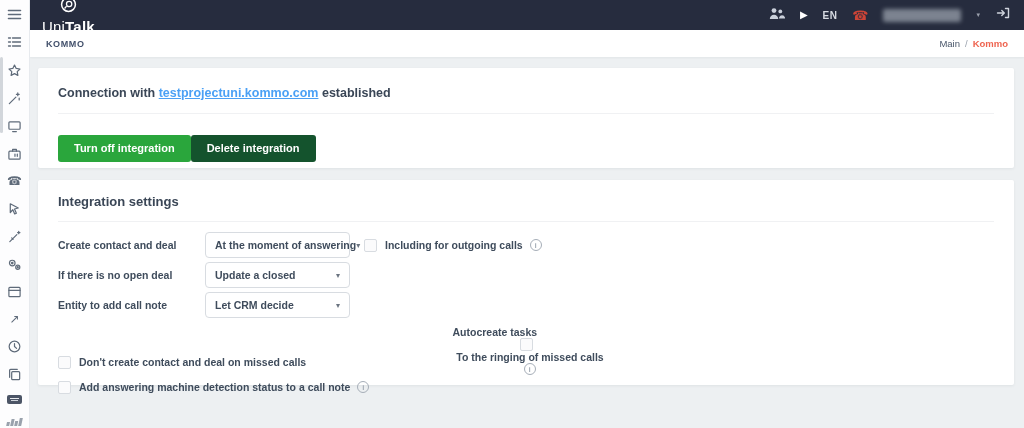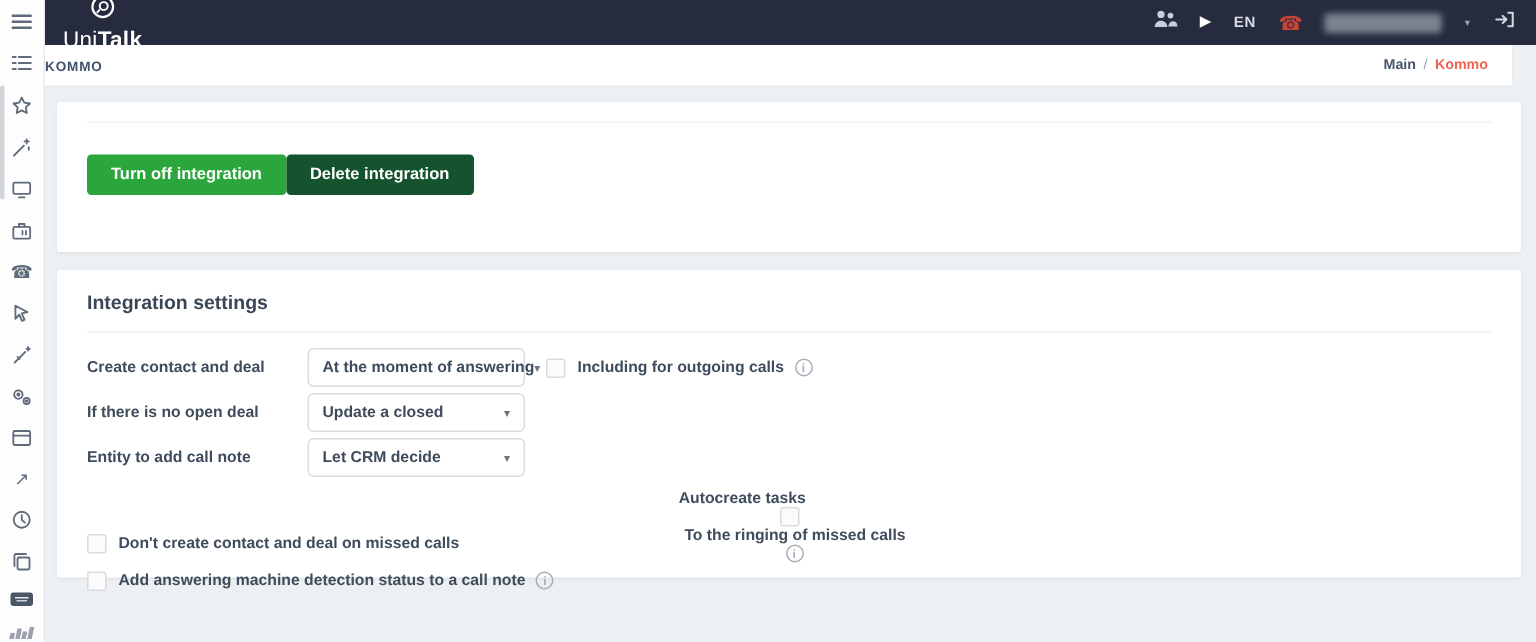--- a/index.html
+++ b/index.html
@@ -41,27 +41,27 @@
   .top-right .tglyph { color:#ffffff; font-size:10px; line-height:1; cursor:pointer; }
   .lang { color:#d7dbe2; font-size:10px; font-weight:700; letter-spacing:.4px; cursor:pointer; }
   .phone-red { color:#cc4437; font-size:13px; line-height:1; cursor:pointer; }
   .blurred-number { width:78px; height:13px; background:#7c8390; border-radius:2px; filter:blur(2px); cursor:pointer; }
   .caret-small { color:#9aa0ac; font-size:7px; cursor:pointer; }
   .exit-icn svg { stroke:#cfd4dd; fill:none; stroke-width:1.4; stroke-linecap:round; stroke-linejoin:round; }
   .users-icn svg { fill:#c9cfda; }
 
   
   .titlebar {
-    position:absolute; left:14px; top:30px; width:994px; height:27px; background:#fff;
+    position:absolute; left:30px; top:30px; width:994px; height:27px; background:#fff;
     display:flex; align-items:center; justify-content:space-between; padding:0 16px;
     box-shadow:0 1px 2px rgba(20,30,40,.05); z-index:3;
   }
   .page-title { font-size:9px; font-weight:800; color:#42506b; letter-spacing:.6px; }
   .breadcrumb { font-size:9.5px; display:flex; gap:5px; align-items:center; }
-  .bc-main { color:#4a576b; font-weight:700; cursor:pointer; }
+  .bc-main { color:#4a576b; font-weight:400; cursor:pointer; }
   .bc-sep { color:#9aa2ad; }
   .bc-cur { color:#ee6450; font-weight:600; }
 
   
   .card { position:absolute; left:38px; width:976px; background:#fff; border-radius:2px;
           box-shadow:0 1px 3px rgba(40,50,60,.07); padding:0 20px; }
   .card1 { top:68px; height:100px; }
   .card2 { top:180px; height:205px; }
   .divider { height:1px; background:#f0f1f3; margin:0 0; }
 
@@ -224,20 +224,25 @@
 <div class="titlebar">
   <span class="page-title">KOMMO</span>
   <span class="breadcrumb">
     <span class="bc-main">Main</span>
     <span class="bc-sep">/</span>
     <span class="bc-cur">Kommo</span>
   </span>
 </div>
 
 <div class="card card1">
+  <div class="conn-line">
+    <span>Connection with</span>
+    <span class="conn-link">testprojectuni.kommo.com</span>
+    <span>established</span>
+  </div>
   <div class="divider"></div>
   <div class="btn-row">
     <button class="btn btn-green">Turn off integration</button>
     <button class="btn btn-red">Delete integration</button>
   </div>
 </div>
 
 <div class="card card2">
   <div class="sec-title">Integration settings</div>
   <div class="divider"></div>

